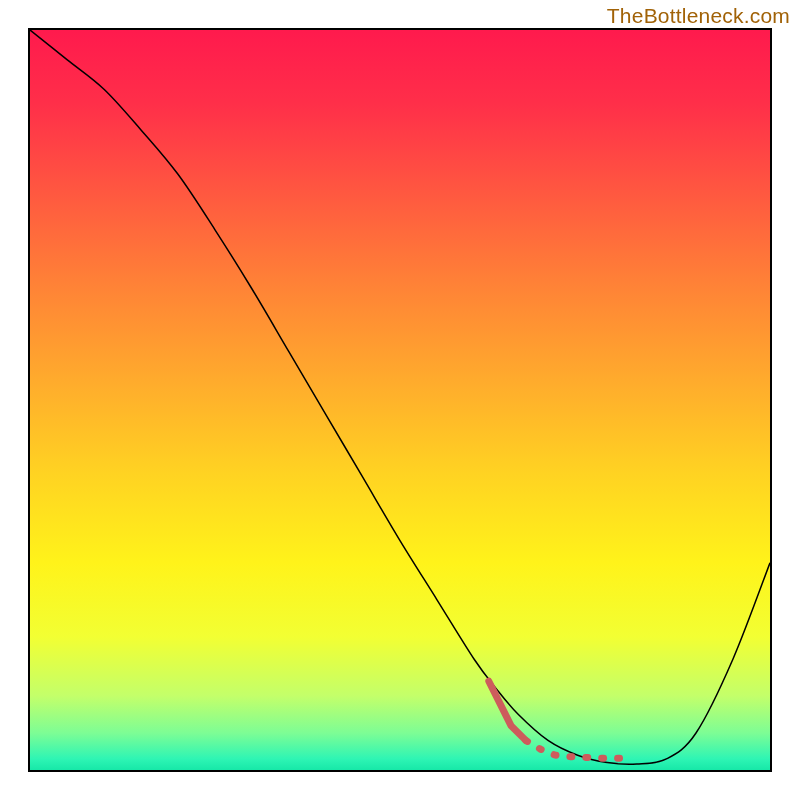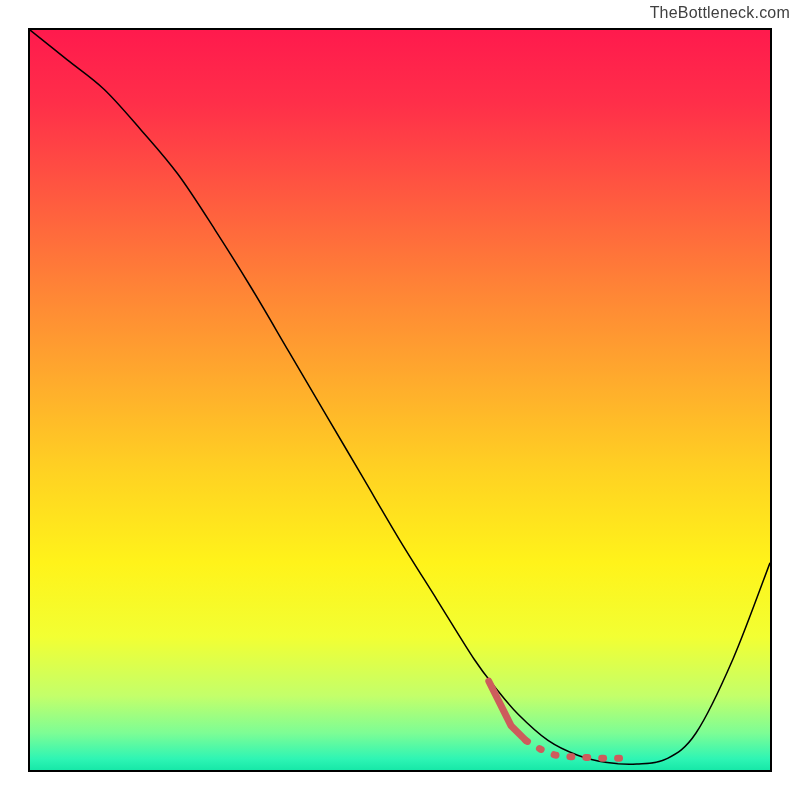--- a/index.html
+++ b/index.html
@@ -1,17 +1,17 @@
 <!DOCTYPE html>
 <html><head>
 <meta charset="utf-8">
 <style>
   * { margin: 0; padding: 0; box-sizing: border-box; }
   body { width: 800px; height: 800px; background: #fff; font-family: Arial, sans-serif; position: relative; }
-  .watermark { position: absolute; top: 4px; right: 10px; color: #404040; font-size: 16px; font-weight: 500; z-index: 10; letter-spacing: 0.2px; margin-left: 26px; }
+  .watermark { position: absolute; top: 4px; right: 10px; color: #a16207; font-size: 21px; font-weight: 500; z-index: 10; letter-spacing: 0.2px; margin-left: 26px; }
   .chart-wrap { position: absolute; top: 28px; left: 28px; width: 744px; height: 744px; border: 2px solid #000; }
   .chart-wrap svg { display: block; width: 100%; height: 100%; }
 </style>
 </head>
 <body>
 
 <div class="watermark">TheBottleneck.com</div>
 
 <div class="chart-wrap">
   <svg id="chart-svg" viewBox="0 0 744 744" preserveAspectRatio="none">

